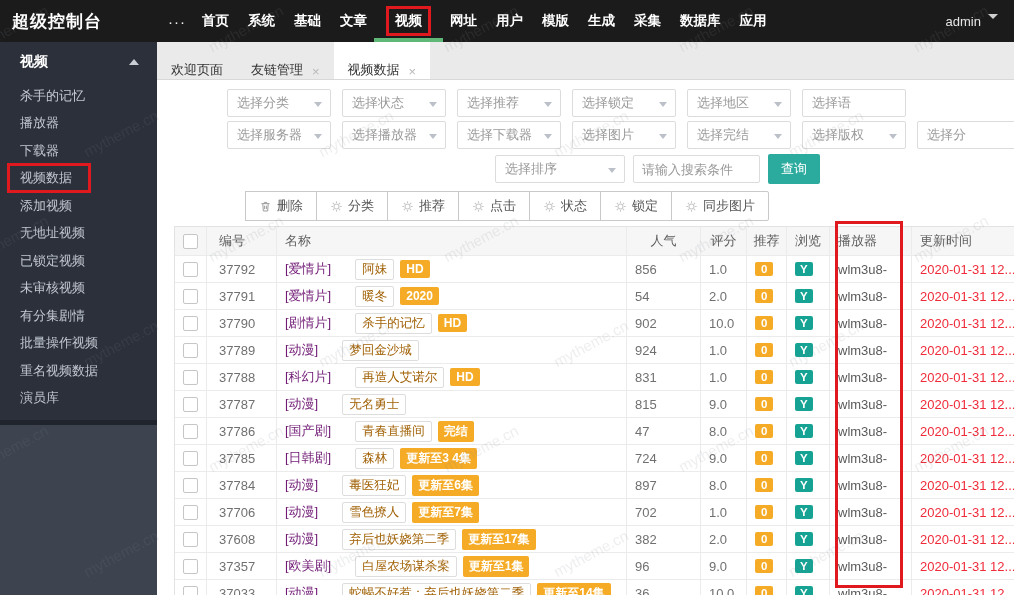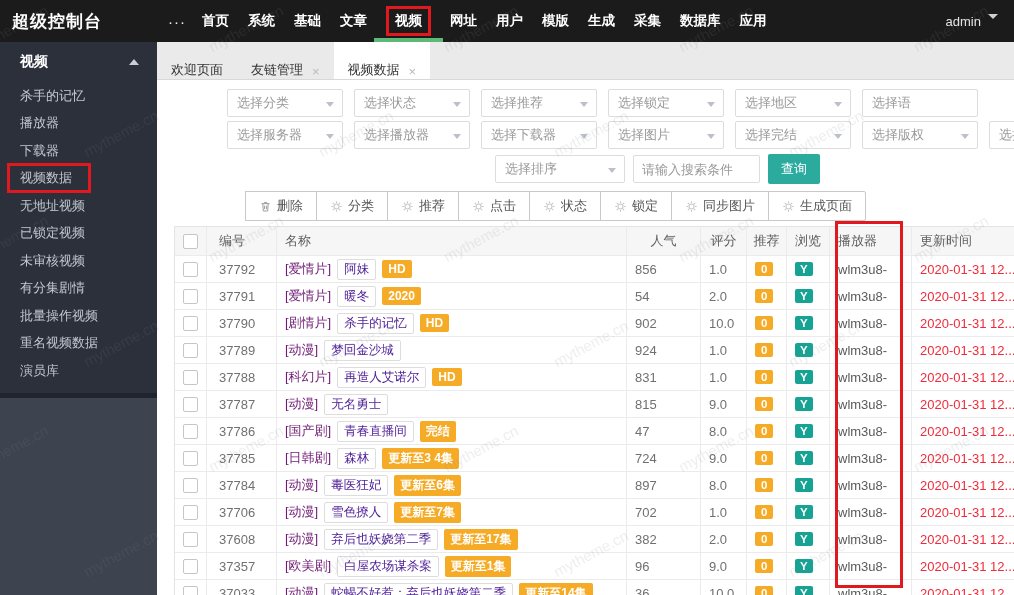--- a/index.html
+++ b/index.html
@@ -30,21 +30,21 @@
   .side-label.annotated{border:3px solid var(--red);margin-left:-13px;padding:3px 16px 3px 10px;}
   
   .content{position:absolute;left:157px;top:42px;width:857px;height:553px;background:#fff;}
   #tabbar{height:37px;background:#eaeaea;border-bottom:1px solid #d8d8d8;display:flex;align-items:stretch;}
   .tab{display:flex;align-items:flex-end;padding:0 14px;font-size:13px;color:#333;cursor:pointer;}
   .tab.active{background:#fff;}
   .tab-x{margin-left:9px;color:#b9b9b9;font-size:13px;cursor:pointer;}
   
   .filters{position:relative;padding-top:9px;}
   .frow{display:flex;gap:11px;margin:0 0 4px 70px;}
-  .select{position:relative;width:116px;height:28px;border:1px solid #dcdcdc;border-radius:2px;background:#fff;
+  .select{position:relative;width:104px;height:28px;border:1px solid #dcdcdc;border-radius:2px;background:#fff;
     display:flex;align-items:center;padding:0 20px 0 9px;font-size:13px;color:#999;cursor:pointer;
     box-sizing:border-box;flex:none;white-space:nowrap;overflow:hidden;}
   .caret{position:absolute;right:8px;top:12px;width:0;height:0;border-left:4.5px solid transparent;
     border-right:4.5px solid transparent;border-top:5px solid #bcc0c9;}
   #frow3{position:relative;height:34px;margin:0;}
   #frow3 .sort{position:absolute;left:338px;top:2px;width:130px;}
   .search-input{position:absolute;left:476px;top:2px;width:127px;height:28px;border:1px solid #dcdcdc;
     border-radius:2px;padding:0 8px;font-size:13px;color:#666;box-sizing:border-box;outline:none;}
   .search-input::placeholder{color:#9a9a9a;}
   .qbtn{position:absolute;left:611px;top:1px;width:52px;height:30px;background:var(--teal);color:#fff;
@@ -73,21 +73,21 @@
   .col-hits{width:74px;flex:none;}
   .col-score{width:46px;flex:none;}
   .col-rec{width:40px;flex:none;}
   .col-view{width:43px;flex:none;}
   .col-player{width:82px;flex:none;color:#5a5a5a;}
   .col-date{width:140px;flex:none;color:var(--datered);}
   #thead .col-hits,#thead .col-score,#thead .col-rec,#thead .col-view{justify-content:center;padding-left:0;}
   #thead .col-date,#thead .col-player{color:#5e5e5e;}
   .checkbox{width:13px;height:13px;border:1px solid #c6c6c6;border-radius:2px;background:#fff;cursor:pointer;flex:none;}
   .cat{color:#701a75;}
-  .nbox{border:1px solid #ddd;border-radius:2px;padding:1px 6px;margin-left:6px;color:#4c1d95;font-size:12.5px;}
+  .nbox{border:1px solid #ddd;border-radius:2px;padding:1px 6px;margin-left:24px;color:#a16207;font-size:12.5px;}
   .badge{background:var(--amber);color:#fff;font-size:12px;font-weight:bold;padding:2px 6px;border-radius:2px;margin-left:6px;}
   .b-rec{background:var(--amber);color:#fff;font-size:11.5px;font-weight:bold;padding:1px 6px;border-radius:2px;}
   .b-view{background:var(--bteal);color:#fff;font-size:11.5px;font-weight:bold;padding:1px 5px;border-radius:2px;}
   
   .anno-player{position:absolute;left:835px;top:221px;width:68px;height:367px;border:3px solid var(--red);
     box-sizing:border-box;pointer-events:none;z-index:40;}
   #wmlayer{position:absolute;inset:0;pointer-events:none;z-index:30;}
   .wm{position:absolute;font-size:15px;color:rgba(125,135,150,0.14);transform:rotate(-28deg);white-space:nowrap;}
 </style>
 </head>
@@ -172,20 +172,23 @@
           <div class="side-item">
             <span class="side-label">播放器</span>
           </div>
           <div class="side-item">
             <span class="side-label">下载器</span>
           </div>
           <div class="side-item">
             <span class="side-label annotated">视频数据</span>
           </div>
           <div class="side-item">
+            <span class="side-label">添加视频</span>
+          </div>
+          <div class="side-item">
             <span class="side-label">无地址视频</span>
           </div>
           <div class="side-item">
             <span class="side-label">已锁定视频</span>
           </div>
           <div class="side-item">
             <span class="side-label">未审核视频</span>
           </div>
           <div class="side-item">
             <span class="side-label">有分集剧情</span>
@@ -324,26 +327,20 @@
           <svg class="ticon gear">
             <use href="#i-gear"></use>
           </svg>
           <span class="tlabel">锁定</span>
         </button>
         <button class="tbtn">
           <svg class="ticon gear">
             <use href="#i-gear"></use>
           </svg>
           <span class="tlabel">同步图片</span>
-        </button>
-        <button class="tbtn">
-          <svg class="ticon gear">
-            <use href="#i-gear"></use>
-          </svg>
-          <span class="tlabel">生成页面</span>
         </button>
       </div>
 
     <div class="vtable">
       <div id="thead">
           <div class="cell hcell col-cb">
             <span class="checkbox"></span>
           </div>
           <div class="cell hcell col-id">编号</div>
           <div class="cell hcell col-name">名称</div>

